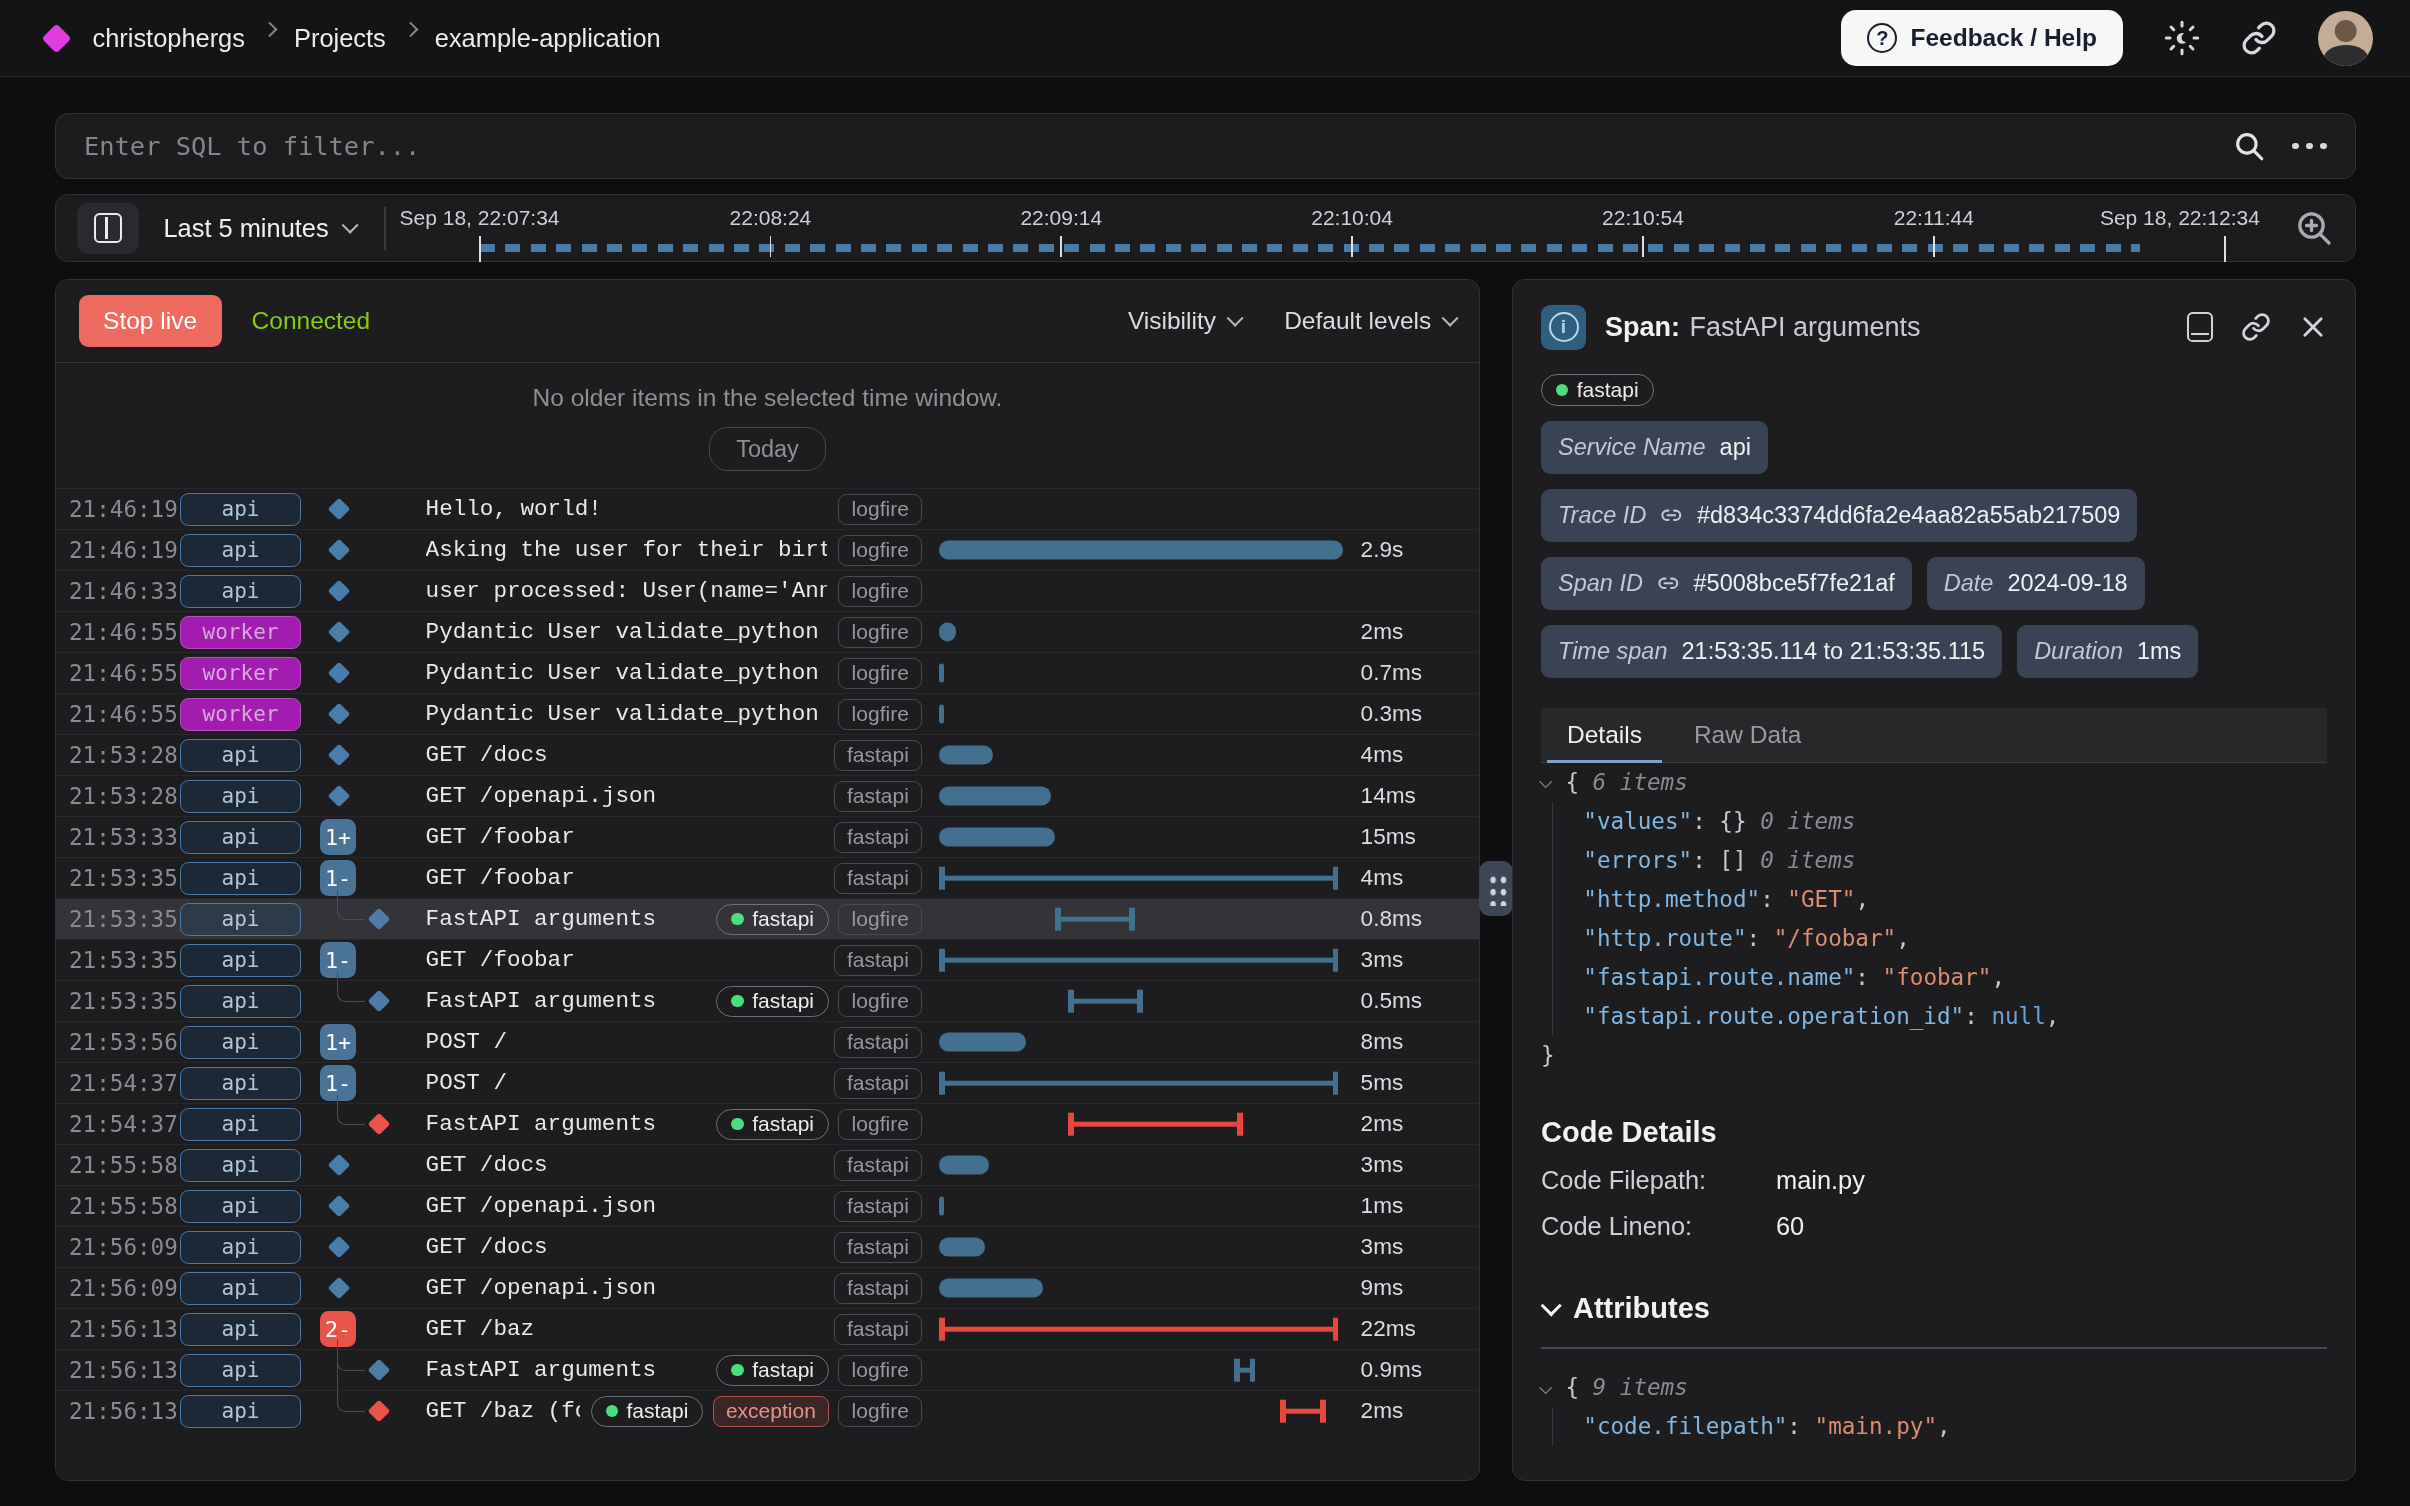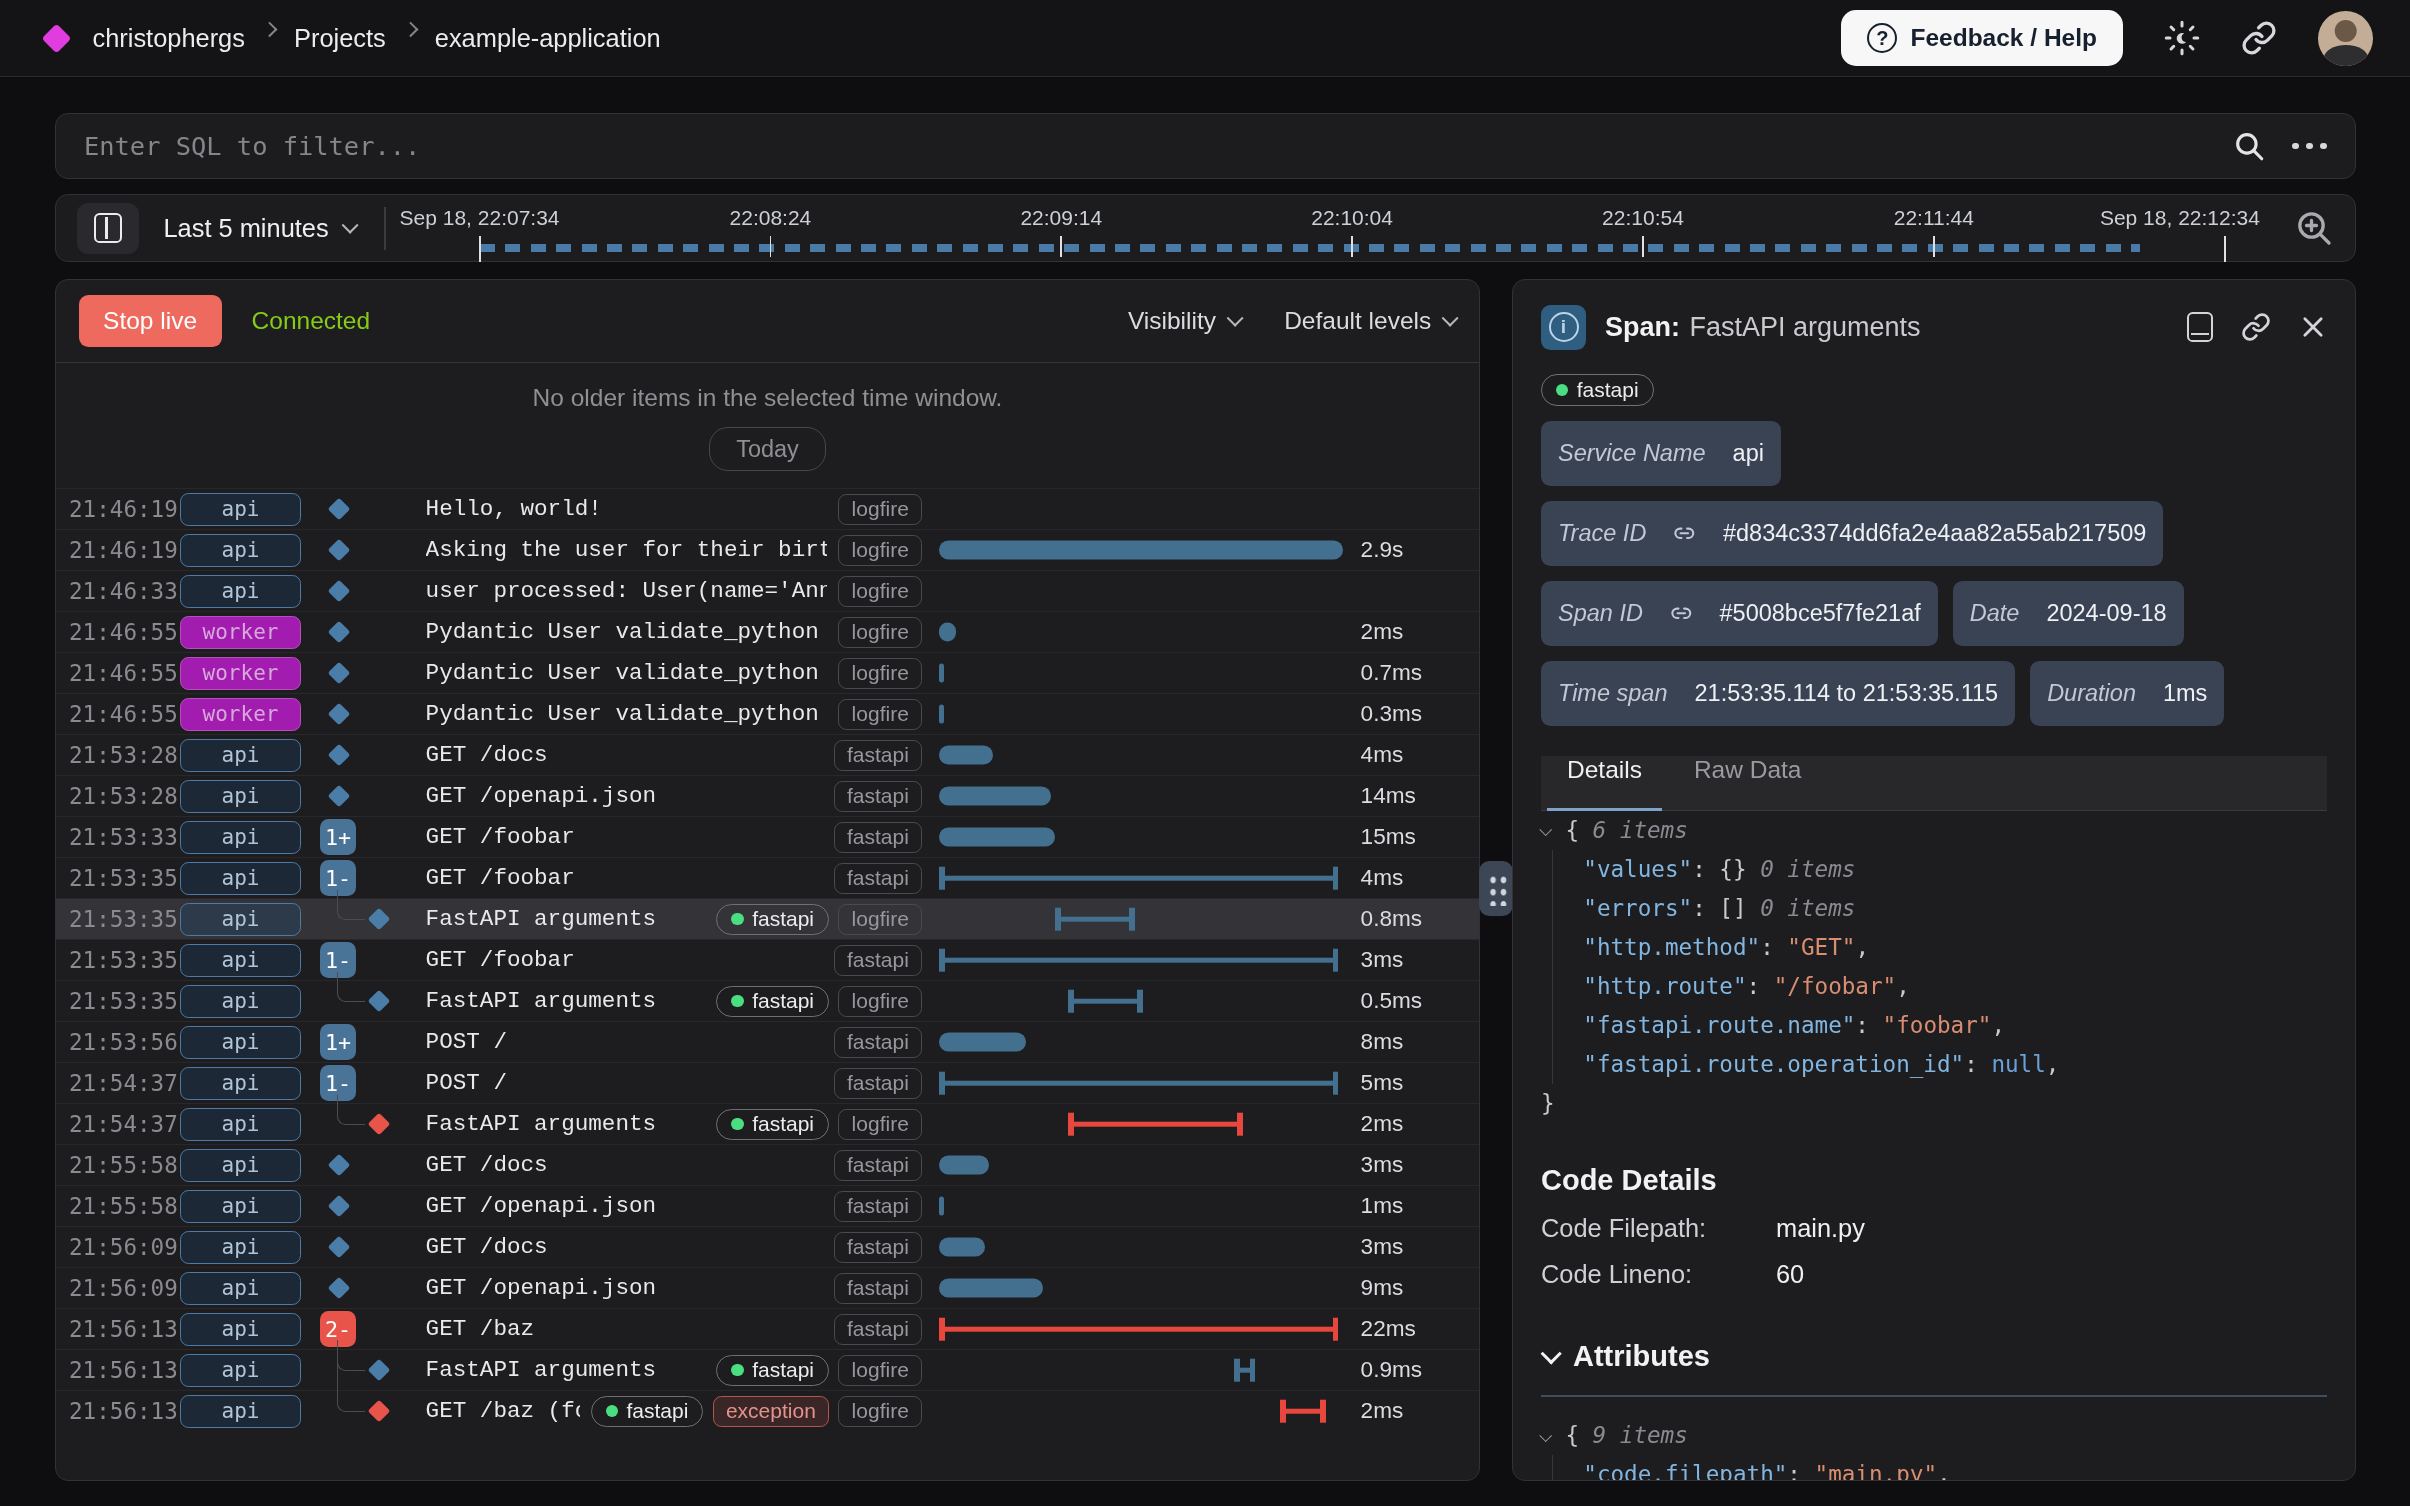--- a/index.html
+++ b/index.html
@@ -147,28 +147,28 @@
   .info-circle{width:30px;height:30px;border:2.8px solid #b9d4ea;border-radius:50%;color:#b9d4ea;
     font-size:19px;font-weight:700;display:flex;align-items:center;justify-content:center}
   .dp-title{font-size:27px;color:#c9c9ce;white-space:nowrap}
   .dp-title b{color:#f2f2f4;margin-right:9.4px}
   .dp-icons{margin-left:auto;display:flex;gap:28px;align-items:center;color:#d4d4d8}
   .panel-mini-icon{width:26px;height:30px;border:2.8px solid #d4d4d8;border-radius:5.6px;position:relative}
   .panel-mini-icon::after{content:"";position:absolute;left:1.9px;right:1.9px;bottom:4.7px;height:2.8px;background:#d4d4d8}
   .dp-pill-row{margin-top:24.5px}
   .chip-rows{margin-top:5.6px}
   .chip-row{display:flex;gap:15px;margin-top:15px}
-  .chip{background:#3a4354;border-radius:9.4px;padding:19px 17px;display:flex;
-    align-items:center;gap:27px;font-size:23.5px}
+  .chip{background:#3a4354;border-radius:9.4px;padding:13px 17px;display:flex;
+    align-items:center;gap:14px;font-size:23.5px}
   .chip .lbl{font-style:italic;color:#c2c9d4}
   .chip .val{color:#eef1f4}
   .chip svg{flex:none}
   .dp-tabs{margin-top:30px;background:#28282b;border-bottom:1.9px solid #3a3a3f;
     display:flex;height:55px}
-  .dp-tab{padding:0 26px;display:flex;align-items:flex-start;font-size:24.5px;color:#9a9aa0;
+  .dp-tab{padding:0 26px;display:flex;align-items:center;font-size:24.5px;color:#9a9aa0;
     position:relative;cursor:pointer}
   .dp-tab.active{color:#f0f0f2}
   .dp-tab.active::after{content:"";position:absolute;left:5.6px;right:5.6px;bottom:-1.9px;height:3.8px;background:#7fa3c8}
   .sec-h{font-size:29px;font-weight:700;color:#f2f2f4;margin:30px 0 15px}
   .json{font-size:22.6px;color:#c9c9ce;font-family:"DejaVu Sans Mono",monospace}
   .json-line{line-height:39px;white-space:nowrap}
   .json-children{margin-left:11.3px;border-left:1.9px solid #36363c;padding-left:30px}
   .tok-key{color:#82b6e0}
   .tok-str{color:#d98e72}
   .tok-null{color:#6ba1d8}

